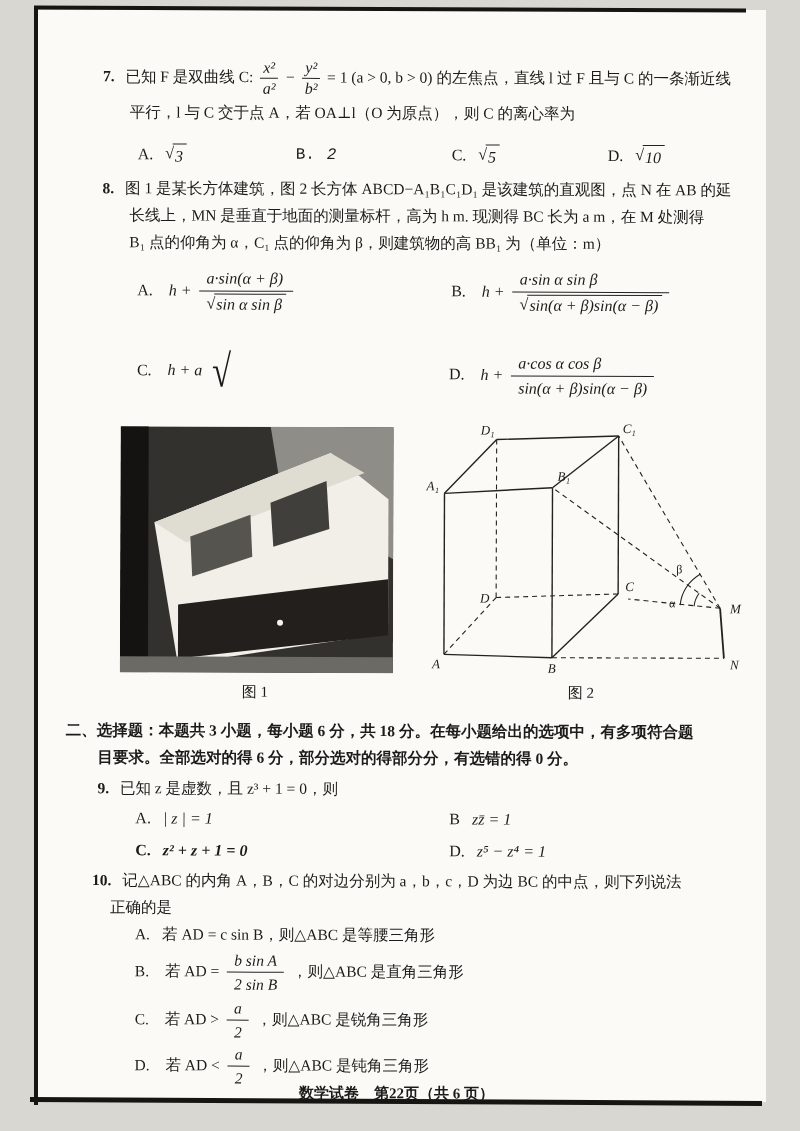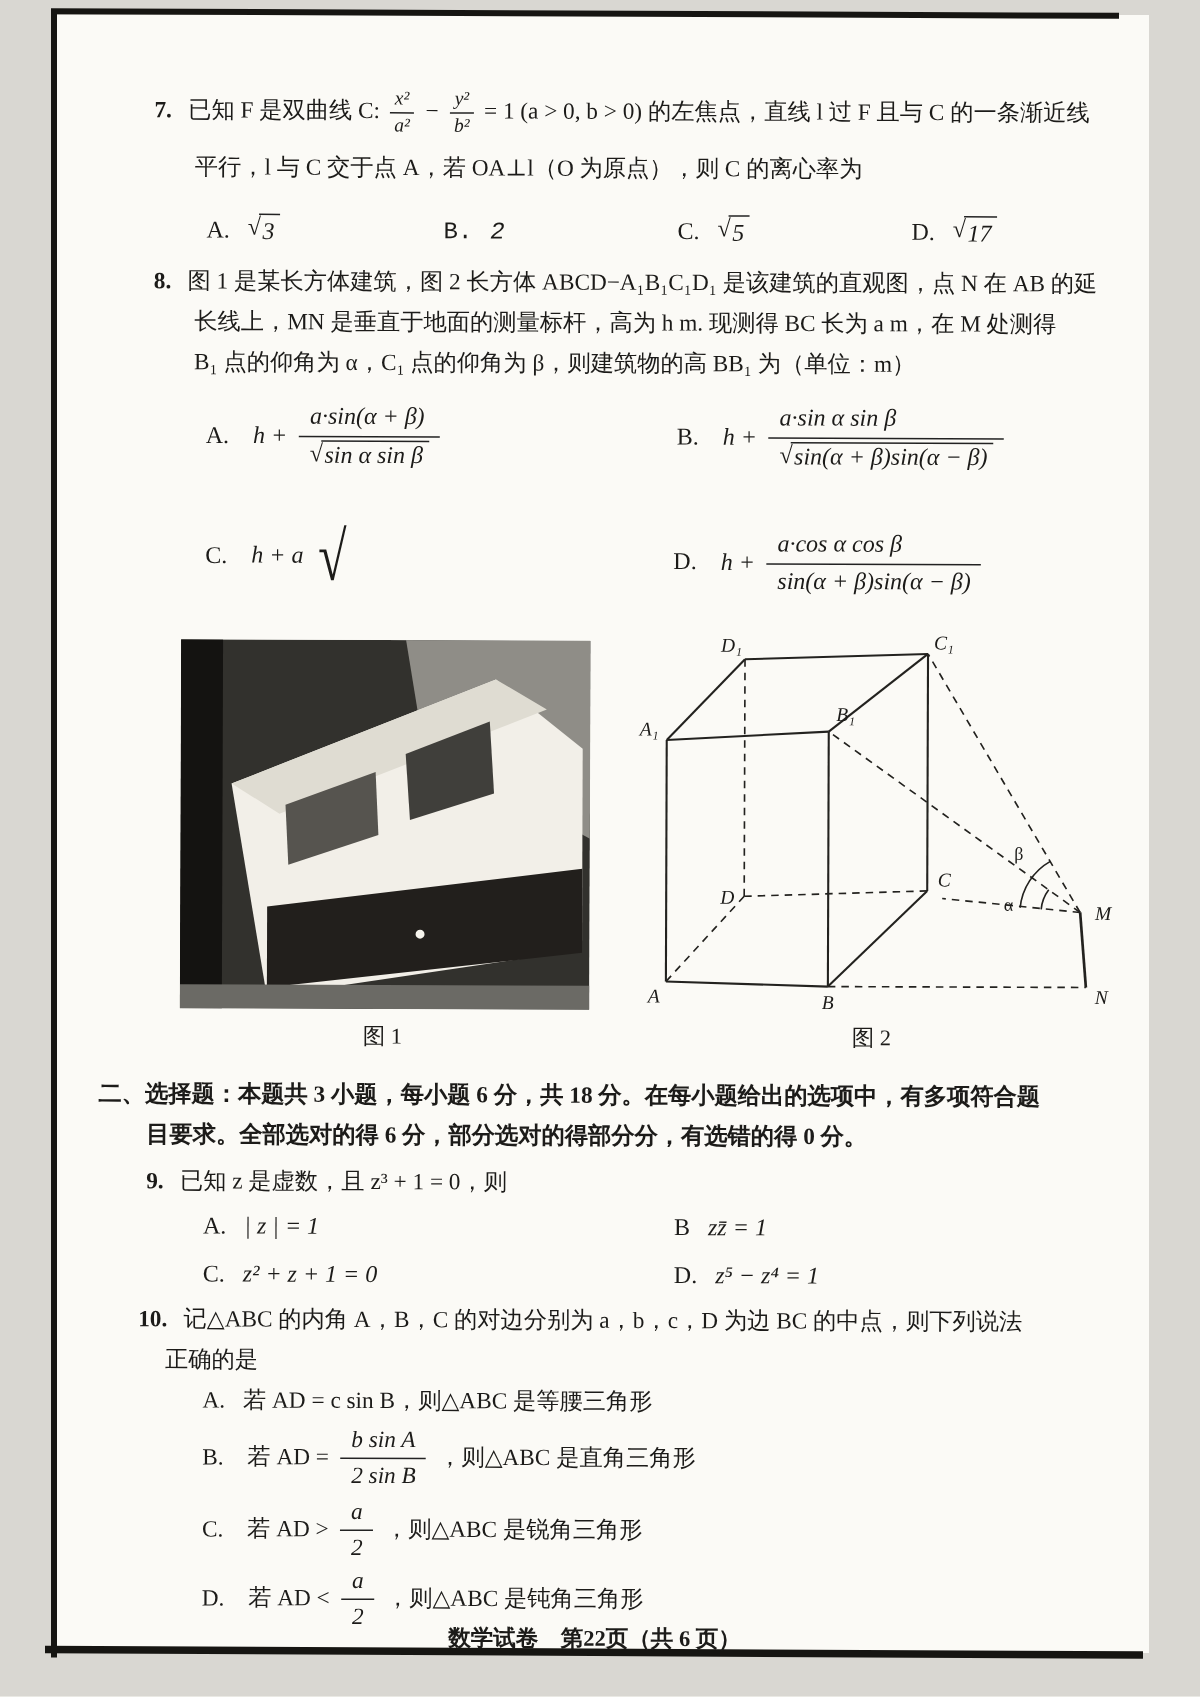--- a/index.html
+++ b/index.html
@@ -27,21 +27,21 @@
   .line { position: absolute; white-space: nowrap; }
   .bold { font-weight: bold; }
   .qnum { font-weight: bold; margin-right: 7px; }
   .math { font-style: italic; }
   .olabel { font-style: normal; margin-right: 12px; }
   .opt { position: absolute; white-space: nowrap; font-size: 16px; }
   
   .frac { display: inline-block; vertical-align: middle; text-align: left; margin: 0 4px; line-height: 1.3; }
   .frac .num { display: block; border-bottom: 1.4px solid #222; padding: 0 7px 1px; }
   .frac .den { display: block; padding: 2px 7px 0; }
-  .ifrac { display: inline-block; vertical-align: middle; text-align: center; font-size: 13px; line-height: 1.15; font-style: italic; margin: 0 3px; }
+  .ifrac { display: inline-block; vertical-align: middle; text-align: center; font-size: 16px; line-height: 1.15; font-style: italic; margin: 0 3px; }
   .ifrac .num { display: block; border-bottom: 1px solid #222; padding: 0 3px 1px; }
   .ifrac .den { display: block; padding-top: 1px; }
   
   .sqrt { display: inline-flex; align-items: flex-start; vertical-align: middle; }
   .sqrt .sym { line-height: 1.2; margin-right: -1px; }
   .sqrt .bar { border-top: 1.4px solid #222; padding: 0 4px 0 2px; }
   .sqrt-big { display: inline-flex; align-items: center; vertical-align: middle; margin-left: 3px; }
   .sqrt-big .sym { font-size: 46px; line-height: 1; margin-right: -4px; transform: scaleX(0.75); }
   .sqrt-big .bar { border-top: 1.6px solid #222; padding: 2px 6px 0; }
   .caption { position: absolute; font-size: 15px; }
@@ -79,21 +79,21 @@
   </div>
   <div class="opt math" style="left:452px; top:142px;">
     <span class="olabel">C.</span><span class="sqrt">
         <span class="sym">√</span>
         <span class="bar">5</span>
       </span>
   </div>
   <div class="opt math" style="left:608px; top:142px;">
     <span class="olabel">D.</span><span class="sqrt">
         <span class="sym">√</span>
-        <span class="bar">17</span>
+        <span class="bar">10</span>
       </span>
   </div>
 
   <div class="line" style="left:103px; top:176px;">
     <span class="qnum">8.</span>
     <span>图 1 是某长方体建筑，图 2 长方体 ABCD−A₁B₁C₁D₁ 是该建筑的直观图，点 N 在 AB 的延</span>
   </div>
   <div class="line" style="left:130px; top:203px;">长线上，MN 是垂直于地面的测量标杆，高为 h m. 现测得 BC 长为 a m，在 M 处测得</div>
   <div class="line" style="left:130px; top:230px;">B₁ 点的仰角为 α，C₁ 点的仰角为 β，则建筑物的高 BB₁ 为（单位：m）</div>
 
@@ -202,21 +202,21 @@
   <div class="line" style="left:100px; top:776px;">
     <span class="qnum">9.</span>
     <span>已知 z 是虚数，且 z³ + 1 = 0，则</span>
   </div>
   <div class="opt math" style="left:138px; top:806px;">
     <span class="olabel">A.</span><span>| z | = 1</span>
   </div>
   <div class="opt math" style="left:452px; top:806px;">
     <span class="olabel">B</span><span>zz̄ = 1</span>
   </div>
-  <div class="opt math" style="left:138px; top:838px;">
+  <div class="opt math" style="left:138px; top:838px;font-weight:bold;">
     <span class="olabel">C.</span><span>z² + z + 1 = 0</span>
   </div>
   <div class="opt math" style="left:452px; top:838px;">
     <span class="olabel">D.</span><span>z⁵ − z⁴ = 1</span>
   </div>
 
   <div class="line" style="left:95px; top:868px;">
     <span class="qnum">10.</span>
     <span>记△ABC 的内角 A，B，C 的对边分别为 a，b，c，D 为边 BC 的中点，则下列说法</span>
   </div>

